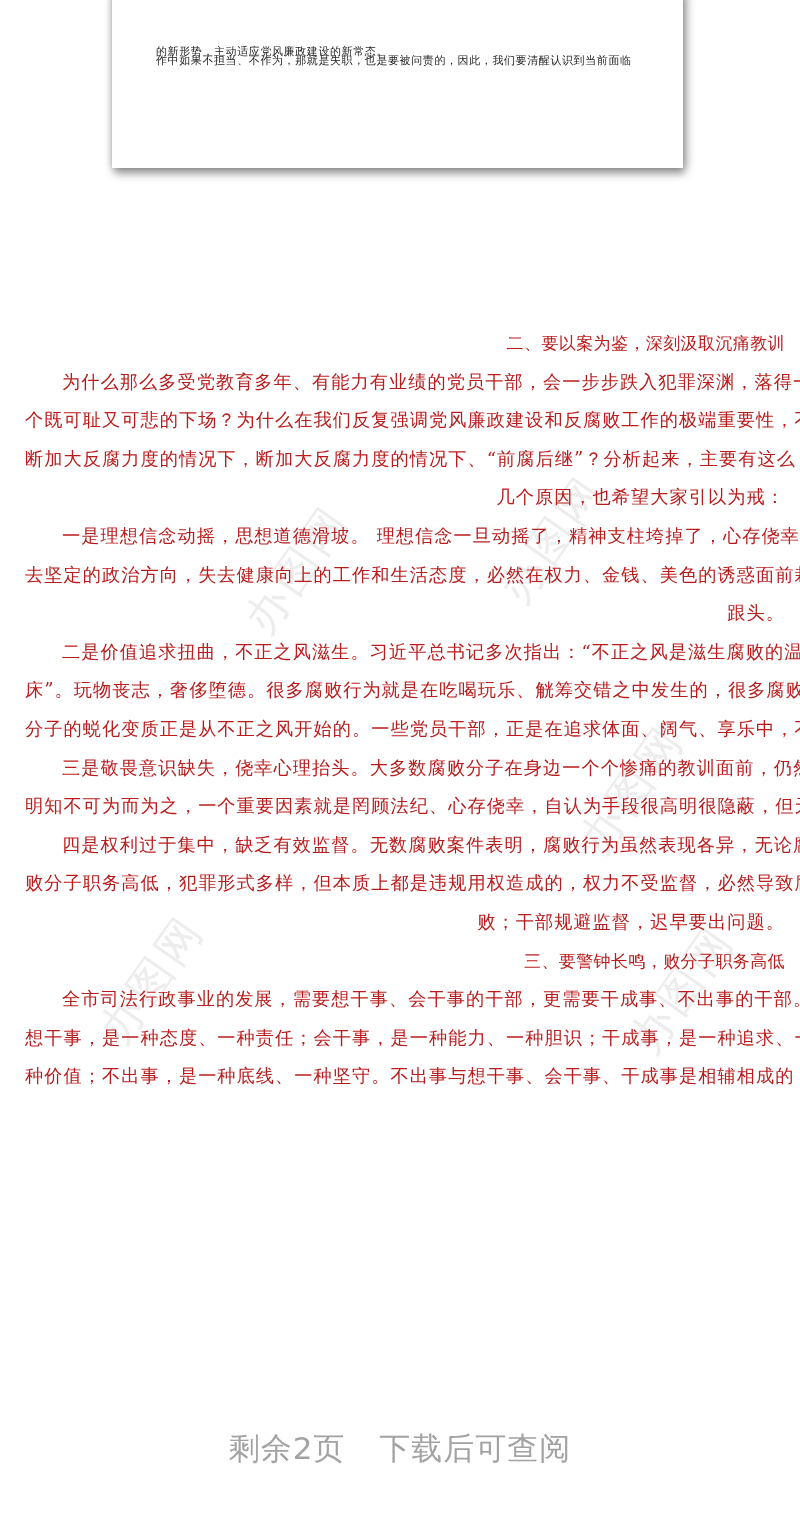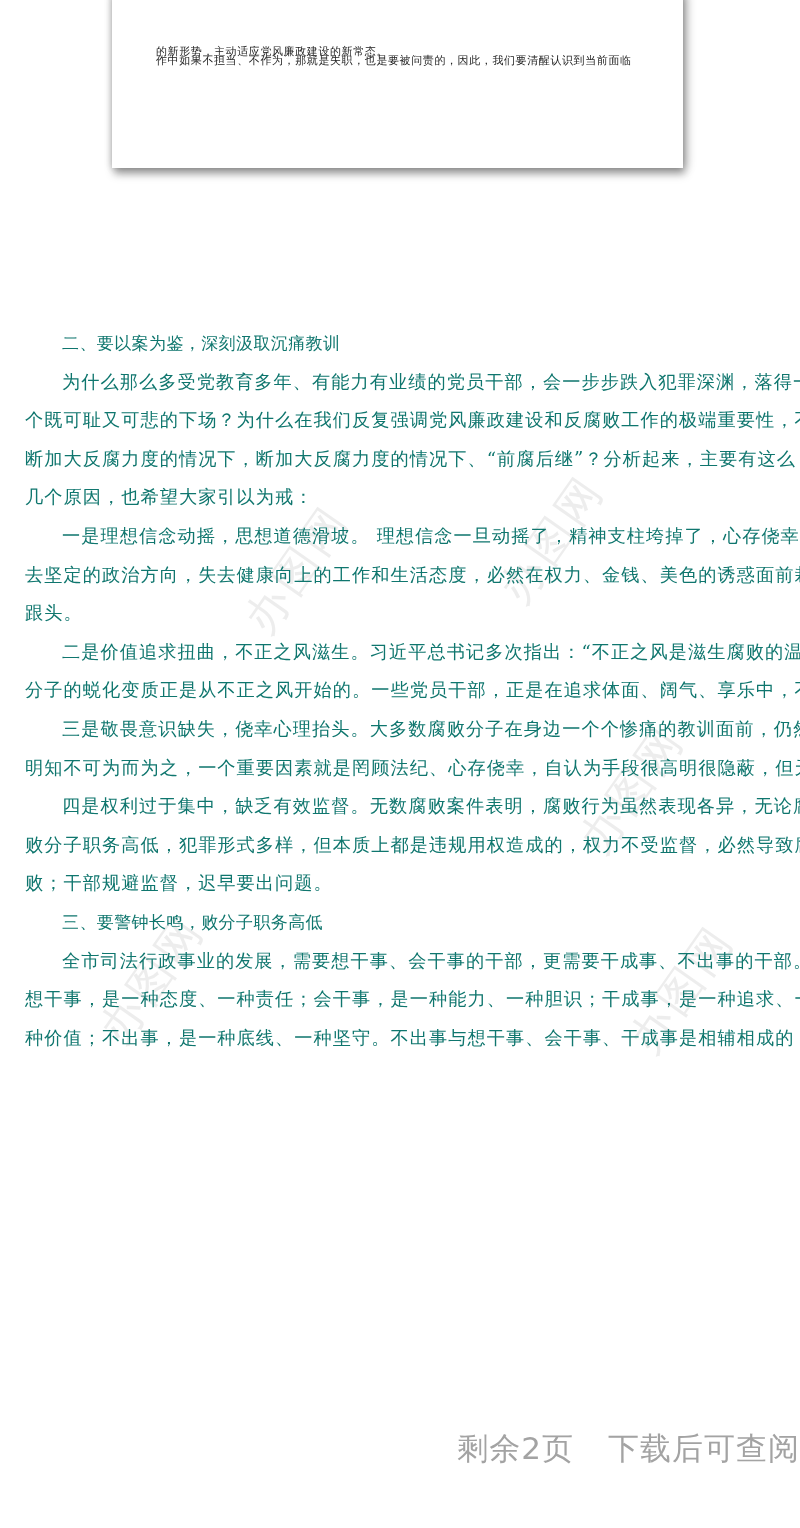--- a/index.html
+++ b/index.html
@@ -43,21 +43,22 @@
       left: 25px;
       top: 331px;
       width: 760px;
     }
     .line {
       height: 38.6px;
       line-height: 24px;
       font-size: 18.2px;
       white-space: nowrap;
       letter-spacing: 1.05px;
-      color: #0f766e;
+      color: #b91c1c;
+      text-align: right;
     }
     .line.indent { padding-left: 37px; }
     .line.heading { padding-left: 37px; font-size: 17px; letter-spacing: 0.4px; }
 
     
     .watermark {
       position: absolute;
       font-family: "DejaVu Sans", "Liberation Sans", sans-serif;
       font-size: 44px;
       color: rgba(190,190,190,0.28);
@@ -66,21 +67,21 @@
       pointer-events: none;
       letter-spacing: 4px;
     }
 
     
     .remaining {
       position: absolute;
       left: 0;
       top: 1428px;
       width: 800px;
-      text-align: right;
+      text-align: center;
       font-family: "DejaVu Sans", "Liberation Sans", sans-serif;
       font-size: 31px;
       color: #a3a3a3;
       letter-spacing: 1px;
     }
     .remaining .gap { display: inline-block; width: 34px; }
   </style>
 </head>
 <body>
 
@@ -98,20 +99,21 @@
 <div class="doc">
   <div class="line heading">二、要以案为鉴，深刻汲取沉痛教训</div>
   <div class="line indent">为什么那么多受党教育多年、有能力有业绩的党员干部，会一步步跌入犯罪深渊，落得一</div>
   <div class="line">个既可耻又可悲的下场？为什么在我们反复强调党风廉政建设和反腐败工作的极端重要性，不</div>
   <div class="line">断加大反腐力度的情况下，断加大反腐力度的情况下、“前腐后继”？分析起来，主要有这么</div>
   <div class="line">几个原因，也希望大家引以为戒：</div>
   <div class="line indent">一是理想信念动摇，思想道德滑坡。 理想信念一旦动摇了，精神支柱垮掉了，心存侥幸</div>
   <div class="line">去坚定的政治方向，失去健康向上的工作和生活态度，必然在权力、金钱、美色的诱惑面前栽</div>
   <div class="line">跟头。</div>
   <div class="line indent">二是价值追求扭曲，不正之风滋生。习近平总书记多次指出：“不正之风是滋生腐败的温</div>
+  <div class="line">床”。玩物丧志，奢侈堕德。很多腐败行为就是在吃喝玩乐、觥筹交错之中发生的，很多腐败</div>
   <div class="line">分子的蜕化变质正是从不正之风开始的。一些党员干部，正是在追求体面、阔气、享乐中，不</div>
   <div class="line indent">三是敬畏意识缺失，侥幸心理抬头。大多数腐败分子在身边一个个惨痛的教训面前，仍然</div>
   <div class="line">明知不可为而为之，一个重要因素就是罔顾法纪、心存侥幸，自认为手段很高明很隐蔽，但天</div>
   <div class="line indent">四是权利过于集中，缺乏有效监督。无数腐败案件表明，腐败行为虽然表现各异，无论腐</div>
   <div class="line">败分子职务高低，犯罪形式多样，但本质上都是违规用权造成的，权力不受监督，必然导致腐</div>
   <div class="line">败；干部规避监督，迟早要出问题。</div>
   <div class="line heading">三、要警钟长鸣，败分子职务高低</div>
   <div class="line indent">全市司法行政事业的发展，需要想干事、会干事的干部，更需要干成事、不出事的干部。</div>
   <div class="line">想干事，是一种态度、一种责任；会干事，是一种能力、一种胆识；干成事，是一种追求、一</div>
   <div class="line">种价值；不出事，是一种底线、一种坚守。不出事与想干事、会干事、干成事是相辅相成的，</div>

